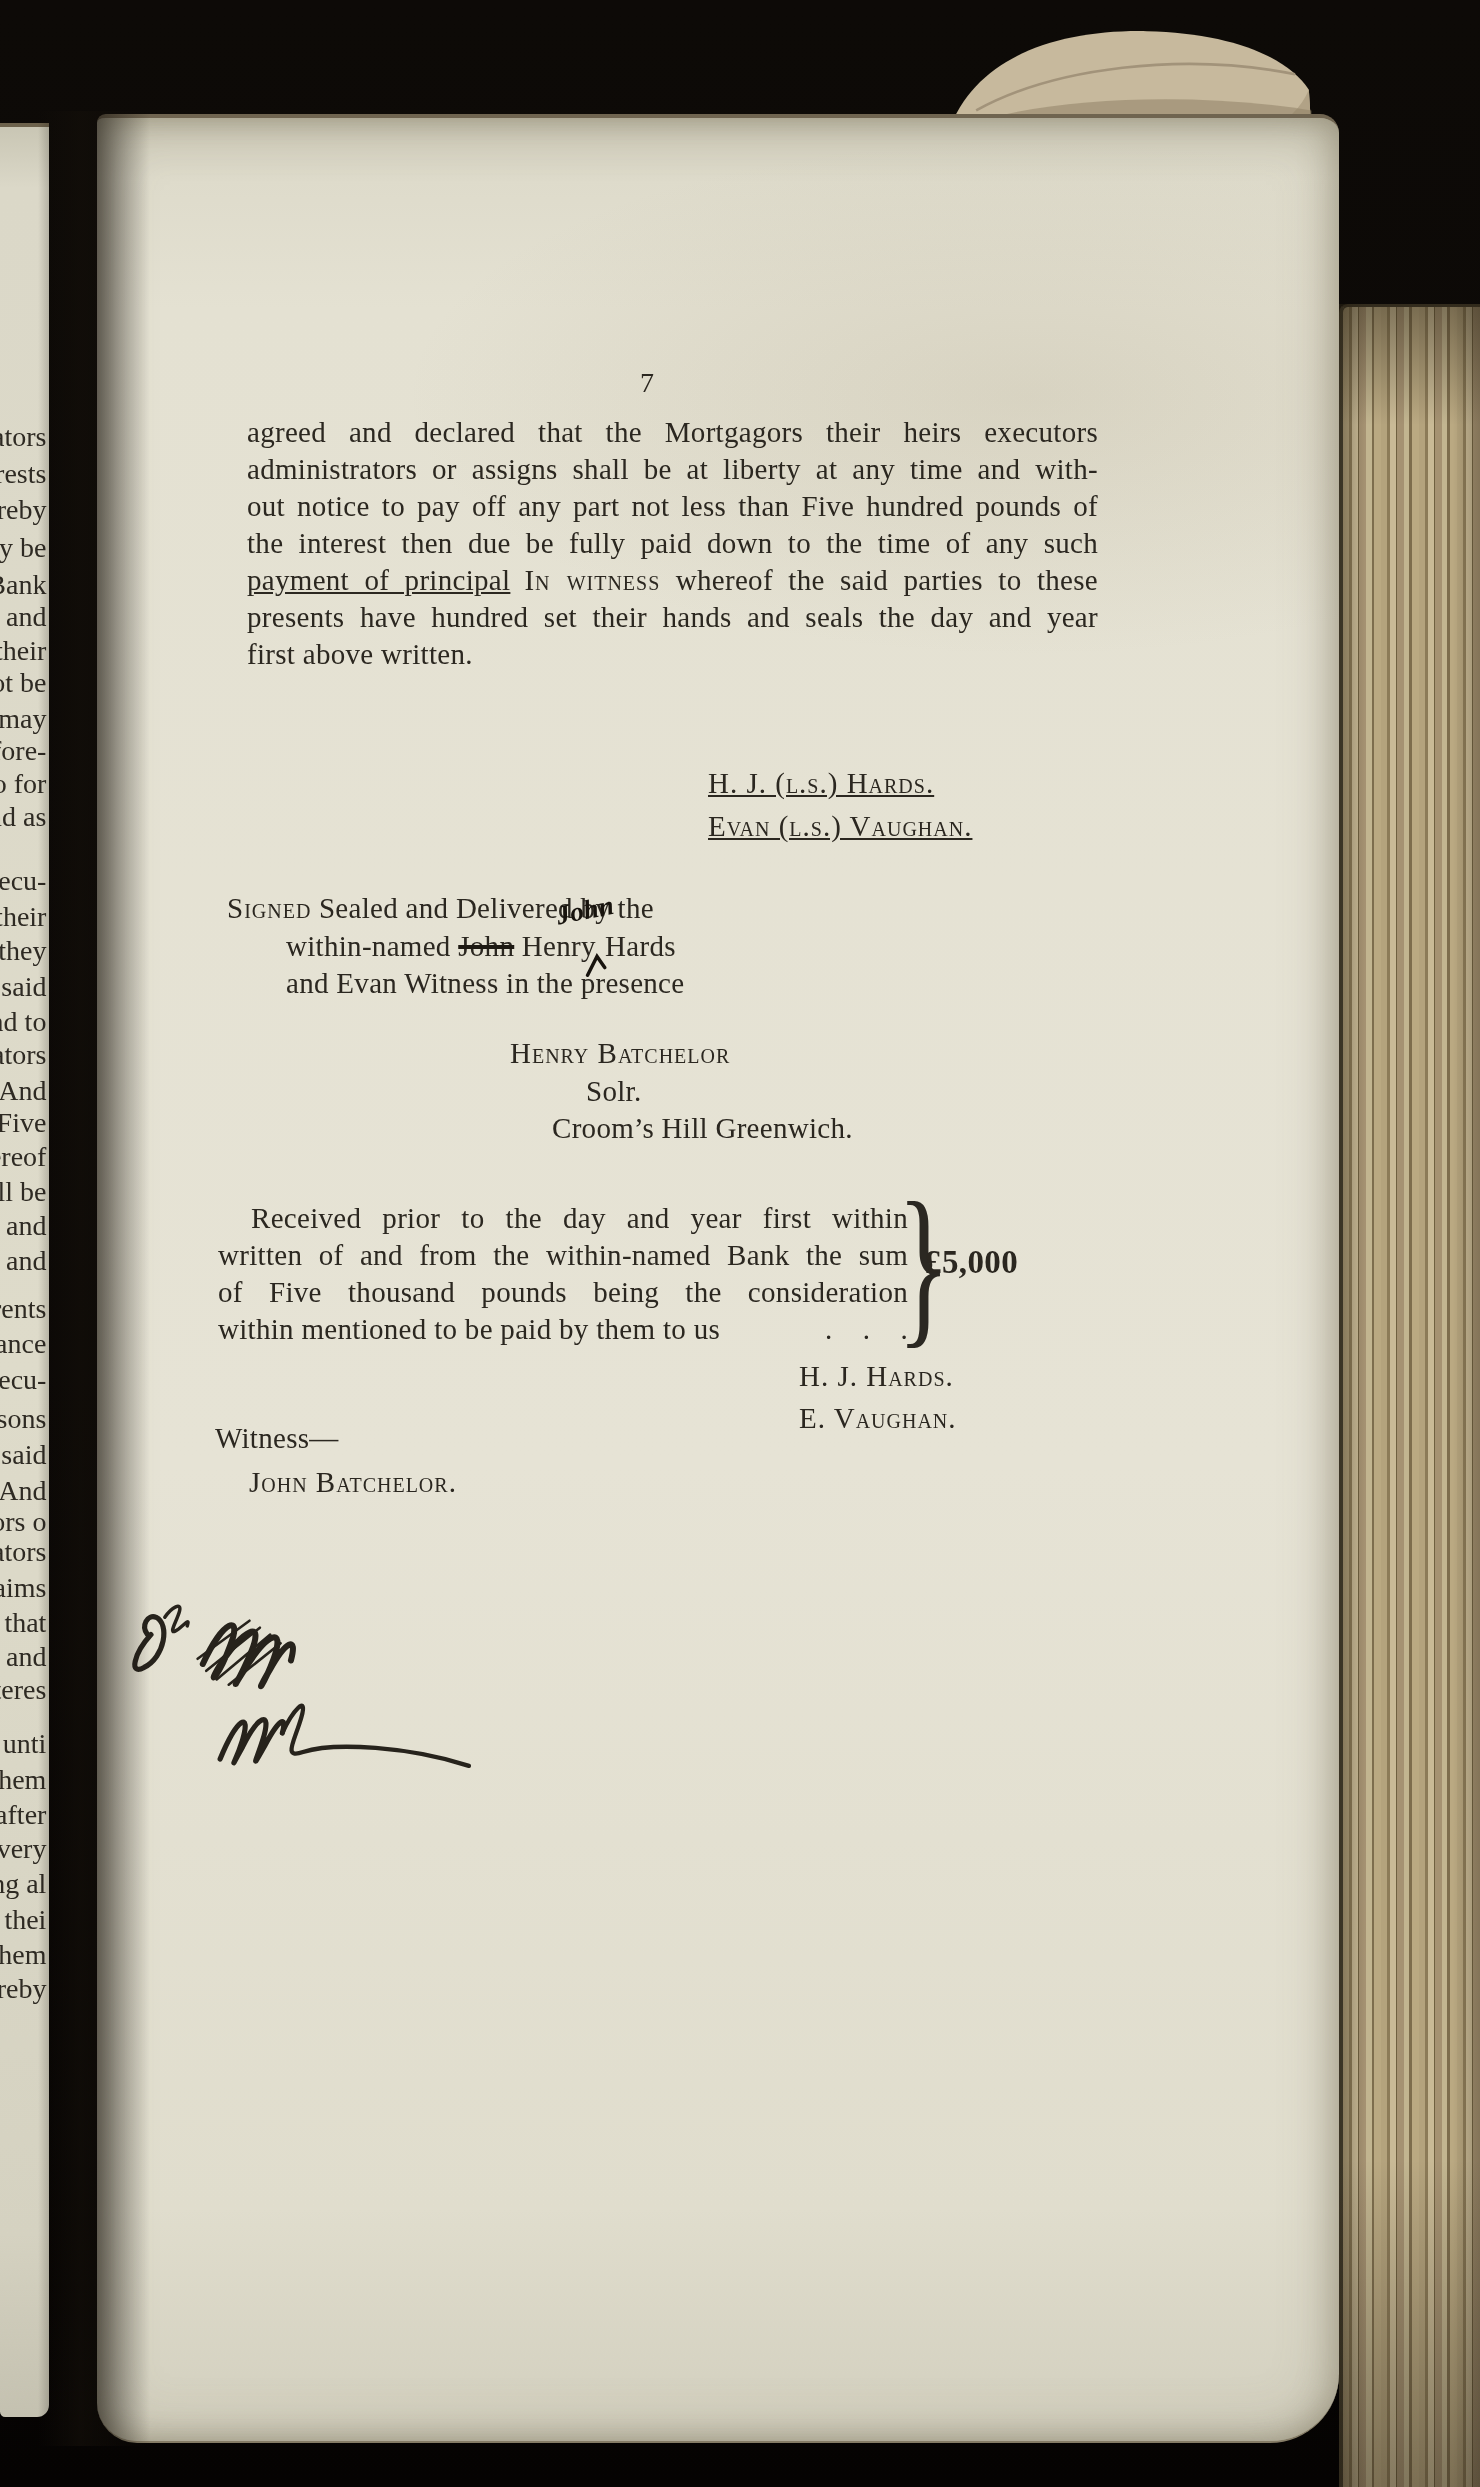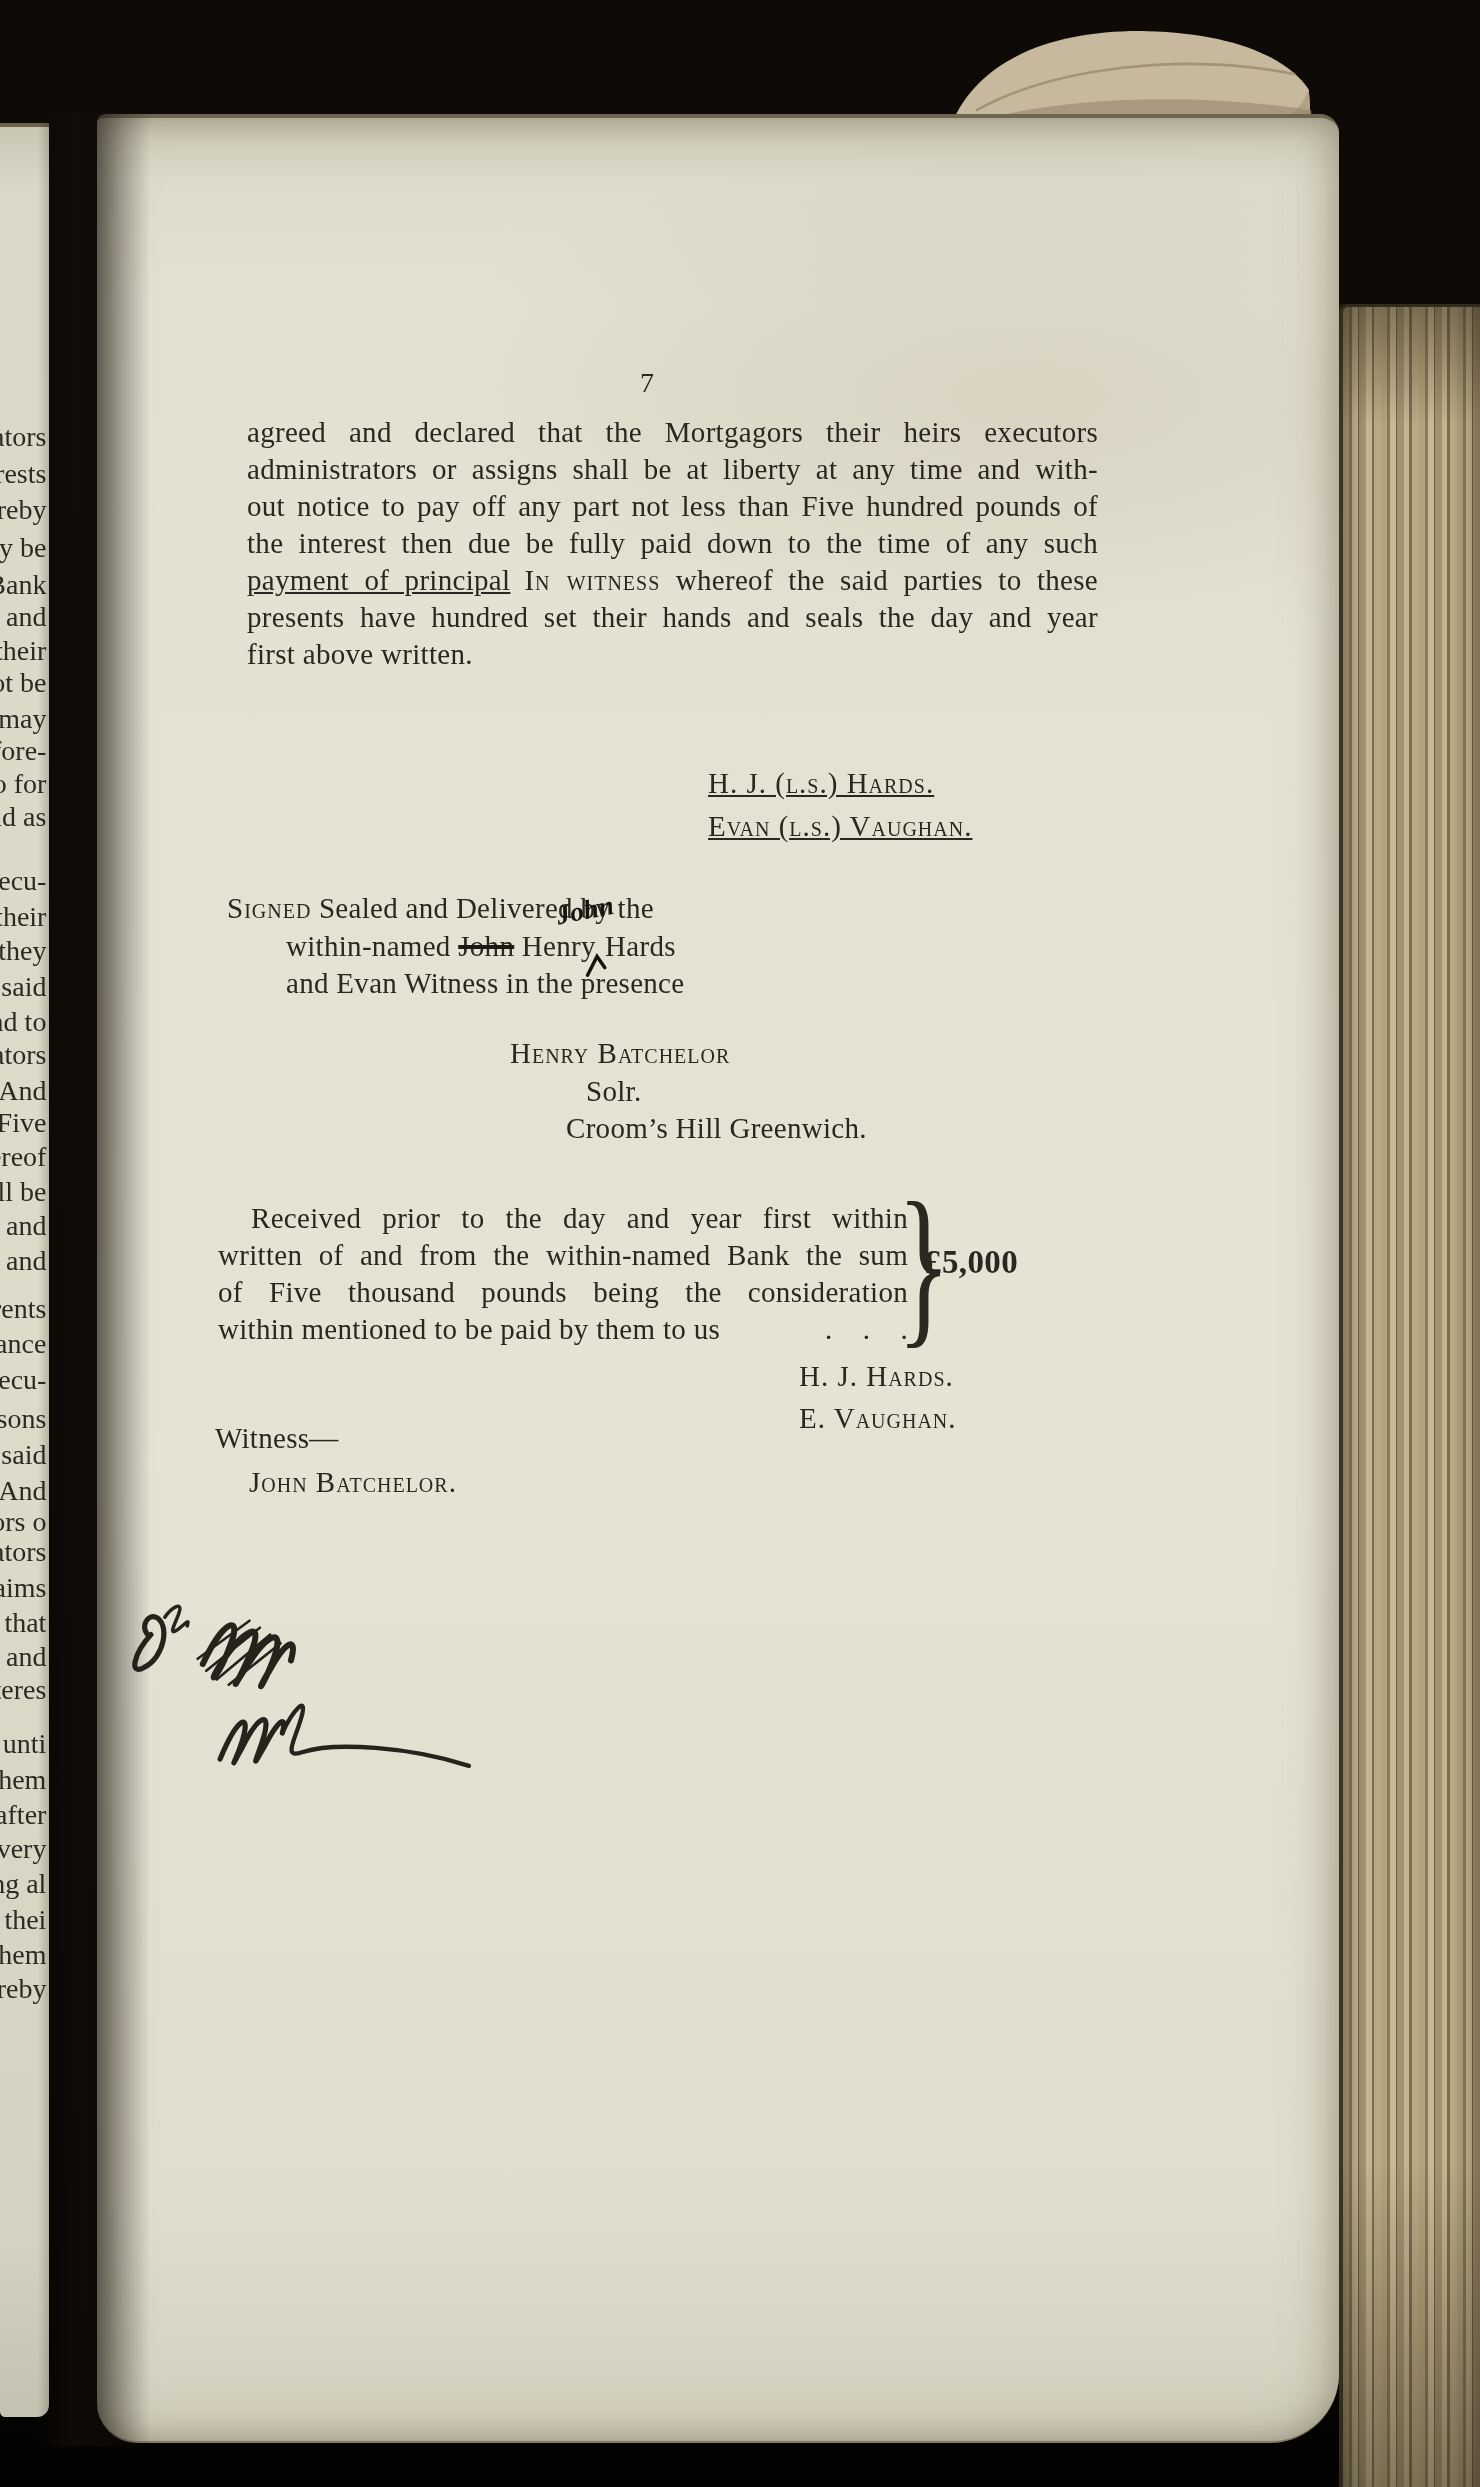--- a/index.html
+++ b/index.html
@@ -36,21 +36,21 @@
 
   #page-number{left:543px;top:249px;font-size:28px;}
   #paragraph{left:130px;top:296px;width:851px;margin-left:20px;}
   .l7pre{margin-right:14px;text-decoration:underline;}
 
   #sig-a{left:611px;top:644px;line-height:43px;font-size:29px;text-decoration:underline;}
   #signed-block{left:130px;top:772px;width:553px;}
   #signed-block .ind{margin-left:59px;}
   #att-name{left:413px;top:917px;}
   #att-solr{left:489px;top:955px;}
-  #att-addr{left:469px;top:992px;}
+  #att-addr{left:455px;top:992px;}
 
   #receipt{left:121px;top:1082px;width:690px;}
   #receipt .first{text-indent:33px;}
   .dotline{display:flex;justify-content:space-between;}
   .dots{white-space:pre;}
   #brace{left:796px;top:1069px;width:61px;height:154px;display:flex;align-items:center;justify-content:center;
     font-size:177px;font-weight:400;color:#2b2822;transform:scale(.62,1);transform-origin:center;}
   #amount{left:828px;top:1126px;font-size:33px;font-weight:600;letter-spacing:0.4px;}
 
   #sig-b{left:702px;top:1237px;line-height:42px;font-size:29px;}

